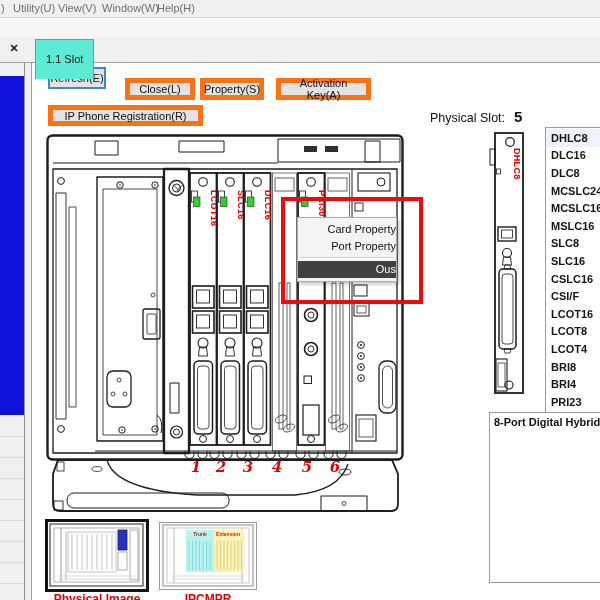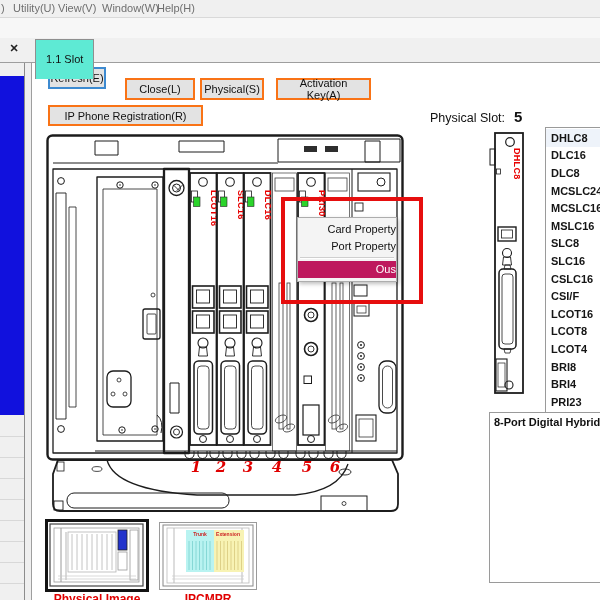--- a/index.html
+++ b/index.html
@@ -22,21 +22,21 @@
   
   #leftcol{left:0;top:62px;width:24px;height:538px;background:#f0f0f0}
   #leftblue{left:0;top:76px;width:24px;height:339px;background:#1111dd}
   #leftrows{left:0;top:416px;width:24px;height:184px;
             background:repeating-linear-gradient(to bottom,#f0f0f0 0 20px,#d8d8d8 20px 21px)}
   #splitline1{left:24px;top:38px;width:1px;height:562px;background:#8c8c8c}
   #splitband{left:25px;top:38px;width:6px;height:562px;background:#efefef}
   #contentedge{left:31px;top:62px;width:1px;height:538px;background:#9e9e9e}
 
   
-  .btn{position:absolute;height:22px;background:#e3e3e3;border:2px solid #f97316;
+  .btn{position:absolute;height:22px;background:#e3e3e3;border:5px solid #f97316;
        font-size:11px;color:#111;text-align:center;font-family:"Liberation Sans",sans-serif;
        display:flex;align-items:center;justify-content:center;box-sizing:border-box}
   .btn.focus{border:2px solid #3d8ad0}
 
   
   #physlot{left:430px;top:108px;white-space:nowrap}
   #physlot .lbl{font-size:12.5px;font-weight:normal;color:#111}
   #physlot .val{font-size:15px;font-weight:bold;color:#111;margin-left:9px}
 
   
@@ -49,21 +49,21 @@
   
   #descbox{left:489px;top:412px;width:128px;height:171px;background:#fff;border:1px solid #9a9a9a;
            box-sizing:border-box;padding:3px 4px;font-size:11px;font-weight:bold;color:#111;
            white-space:nowrap;overflow:hidden}
 
   
   #ctxmenu{left:297px;top:217px;width:98px;background:#f4f4f4;border:1px solid #adadad;
            box-shadow:2px 2px 4px rgba(0,0,0,.25);z-index:6;padding:3px 0 3px 0}
   .ctxitem{height:17px;line-height:17px;text-align:right;font-size:11px;color:#111}
   .ctxsep{margin:2px 2px;border-top:1px solid #cfcfcf;border-bottom:1px solid #fff;height:0}
-  .ctxitem.hl{background:#be185d;color:#fff}
+  .ctxitem.hl{background:#404040;color:#fff}
 
   
   #redrect{left:281px;top:197px;width:134px;height:99px;border:4px solid #e60e0e;z-index:5}
 
   
   #thumb1{left:45px;top:519px;width:104px;height:73px;border:3px solid #131313;background:#fff;box-sizing:border-box}
   #thumb2{left:159px;top:522px;width:98px;height:68px;border:1px solid #9a9a9a;background:#fff;box-sizing:border-box}
   .thumb-caption{position:absolute;top:592px;text-align:center;font-size:12px;font-weight:bold;color:#e00000}
 
   
@@ -89,21 +89,21 @@
 
 <div id="leftcol" class="abs"></div>
 <div id="leftblue" class="abs"></div>
 <div id="leftrows" class="abs"></div>
 <div id="splitline1" class="abs"></div>
 <div id="splitband" class="abs"></div>
 <div id="contentedge" class="abs"></div>
 
 <button class="btn focus" style="left:48px;top:67px;width:58px">Refresh(E)</button>
 <button class="btn" style="left:125px;top:78px;width:70px">Close(L)</button>
-<button class="btn" style="left:200px;top:78px;width:64px">Physical(S)</button>
+<button class="btn" style="left:200px;top:78px;width:64px">Property(S)</button>
 <button class="btn" style="left:276px;top:78px;width:95px">Activation Key(A)</button>
 <button class="btn" style="left:48px;top:105px;width:155px;height:21px">IP Phone Registration(R)</button>
 
 <div id="physlot" class="abs">
   <span class="lbl">Physical Slot:</span><span class="val">5</span>
 </div>
 
 <svg class="abs" style="left:487px;top:131px" width="42" height="268" viewBox="0 0 42 268">
   <g stroke="#1c1c1c" fill="none">
     <rect x="8" y="2" width="28" height="260" fill="#fff" stroke-width="1.8"></rect>

